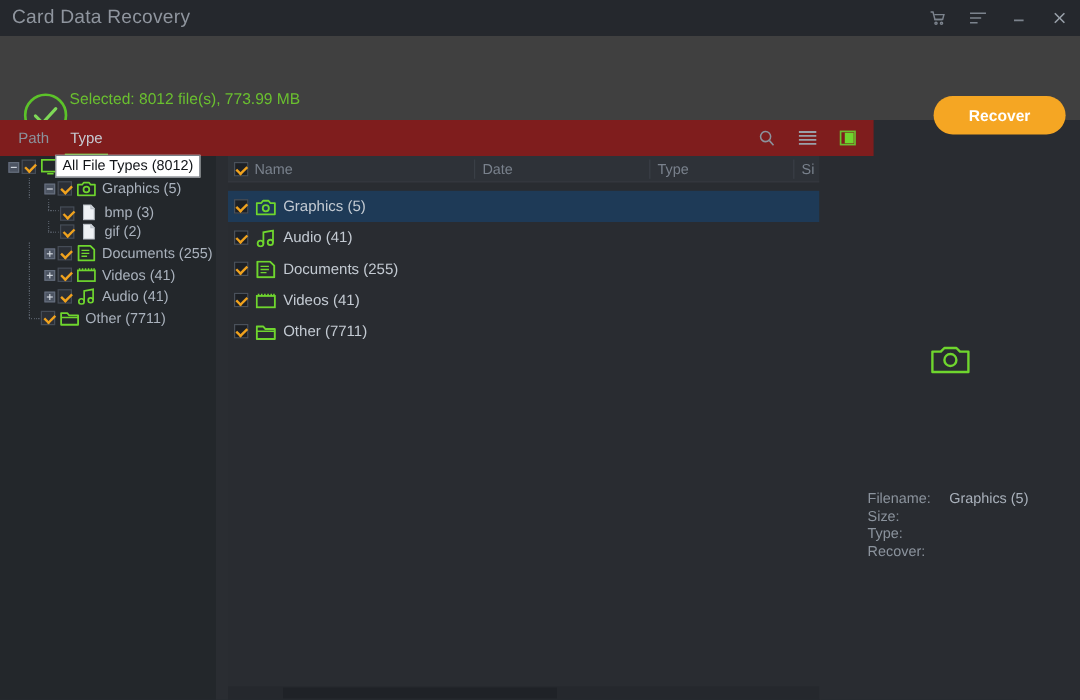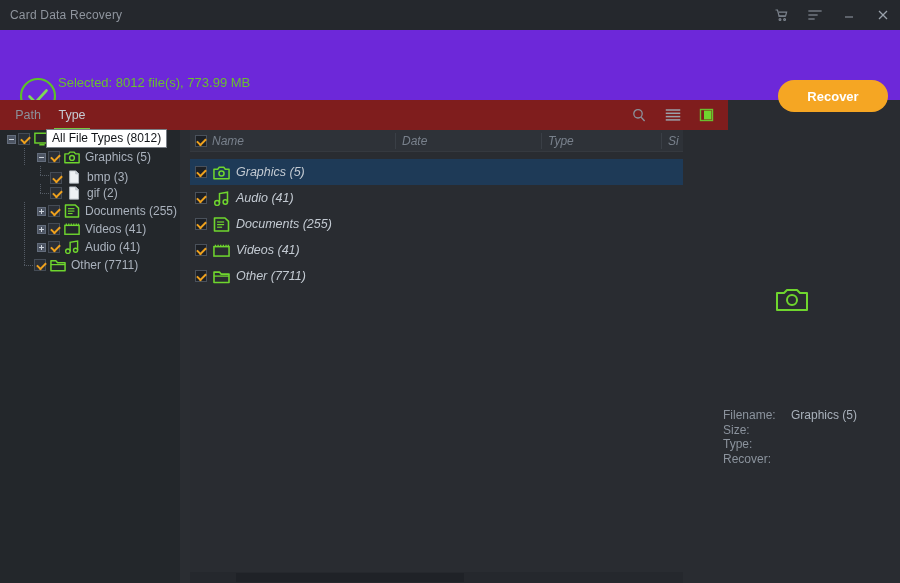--- a/index.html
+++ b/index.html
@@ -12,38 +12,38 @@
   }
 
   
   .titlebar {
     position: absolute; top: 0; left: 0; width: 900px; height: 30px;
     background: #25282d;
     display: flex; align-items: center;
   }
   .app-title {
     margin-left: 10px;
-    font-size: 12px; color: #8f959e;
+    font-size: 16px; color: #8f959e;
     letter-spacing: .2px;
   }
   .win-controls {
     position: absolute; right: 0; top: 0; height: 30px;
     display: flex; align-items: center;
   }
   .win-btn {
     width: 34px; height: 30px;
     display: flex; align-items: center; justify-content: center;
     cursor: pointer;
   }
   .win-btn svg { display: block; }
 
   
   .banner {
     position: absolute; top: 30px; left: 0; width: 900px; height: 70px;
-    background: #6d28d9;
+    background: #404040;
   }
   .check-circle {
     position: absolute; left: 18px; top: 46px;
     width: 40px; height: 40px;
   }
   .banner-text {
     position: absolute; left: 58px; top: 44px;
     width: 560px;
   }
   .banner-line1 {
@@ -158,21 +158,20 @@
     background: #ffffff; border: 1px solid #7a7f86;
     color: #111418; font-size: 12px;
     padding: 1px 5px 2px 5px;
     z-index: 50; white-space: nowrap;
   }
 
   
   .list-panel {
     position: absolute; top: 130px; left: 190px; width: 493px; height: 453px;
     background: #292c31;
-    font-style: italic;
   }
   .list-head {
     position: relative; height: 22px; background: #2e3238;
     border-bottom: 1px solid #35393f;
   }
   .col {
     position: absolute; top: 0; height: 22px;
     display: flex; align-items: center;
     font-size: 12px; color: #79818c; cursor: pointer;
   }

